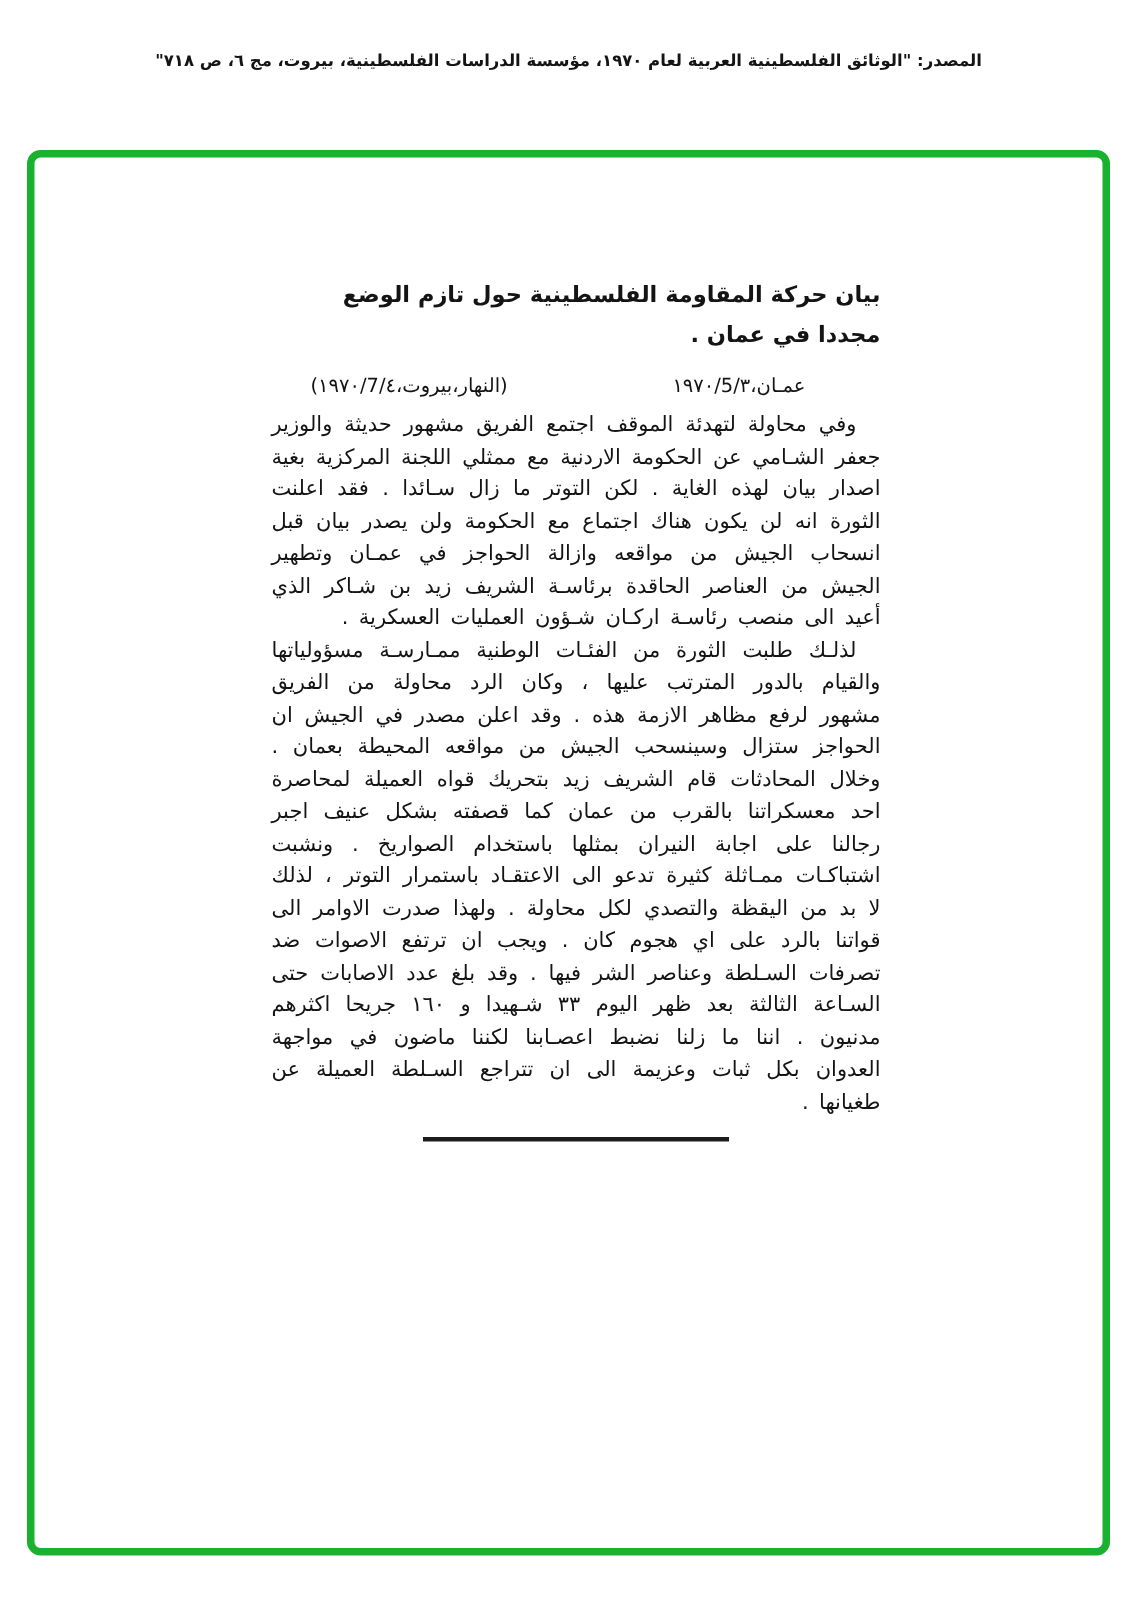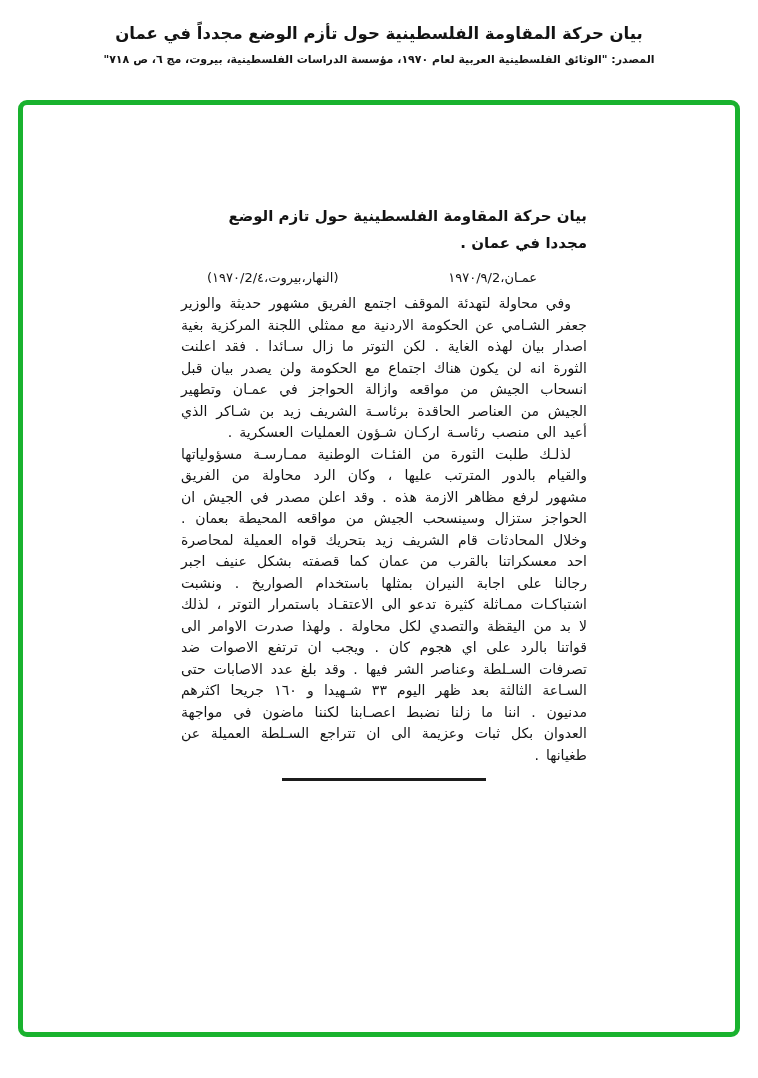--- a/index.html
+++ b/index.html
@@ -29,21 +29,21 @@
     position: absolute;
     left: 18px; top: 100px;
     width: 722px; height: 937px;
     border: 5px solid #19b22e;
     border-radius: 9px;
     box-sizing: border-box;
     background: #ffffff;
   }
   .doc-inner {
     direction: rtl;
-    padding: 98px 148px 0 158px;
+    padding: 78px 148px 0 158px;
   }
   .doc-title {
     font-size: 15px;
     font-weight: bold;
     line-height: 27px;
     text-align: right;
     padding-left: 14px;
   }
   .dateline {
     display: flex;
@@ -67,32 +67,31 @@
     width: 204px;
     height: 3px;
     background: #1c1c1c;
     margin: 12px auto 0 auto;
   }
 </style>
 </head>
 <body>
 
 <div class="page-header">
-  <div class="main-title">بيان حركة المقاومة الفلسطينية حول تأزم الوضع مجدداً  في عمان</div>
   <div class="source-line">المصدر: "الوثائق الفلسطينية العربية لعام ١٩٧٠، مؤسسة الدراسات الفلسطينية، بيروت، مج ٦، ص ٧١٨"</div>
 </div>
 
 <div class="doc-frame" style="border-color: rgb(25, 178, 46);">
   <div class="doc-inner">
 
     <div class="doc-title">بيان حركة المقاومة الفلسطينية حول تازم الوضع مجددا في عمان .</div>
 
     <div class="dateline">
-      <span>عمـان،١٩٧٠/٩/2</span>
-      <span>(النهار،بيروت،١٩٧٠/2/٤)</span>
+      <span>عمـان،١٩٧٠/5/٣</span>
+      <span>(النهار،بيروت،١٩٧٠/7/٤)</span>
     </div>
 
     <div class="doc-body">
       <p>وفي محاولة لتهدئة الموقف اجتمع الفريق مشهور حديثة والوزير جعفر الشـامي عن الحكومة الاردنية مع ممثلي اللجنة المركزية بغية اصدار بيان لهذه الغاية . لكن التوتر ما زال سـائدا . فقد اعلنت الثورة انه لن يكون هناك اجتماع مع الحكومة ولن يصدر بيان قبل انسحاب الجيش من مواقعه وازالة الحواجز في عمـان وتطهير الجيش من العناصر الحاقدة برئاسـة الشريف زيد بن شـاكر الذي أعيد الى منصب رئاسـة اركـان شـؤون العمليات العسكرية .</p>
       <p>لذلـك طلبت الثورة من الفئـات الوطنية ممـارسـة مسؤولياتها والقيام بالدور المترتب عليها ، وكان الرد محاولة من الفريق مشهور لرفع مظاهر الازمة هذه . وقد اعلن مصدر في الجيش ان الحواجز ستزال وسينسحب الجيش من مواقعه المحيطة بعمان . وخلال المحادثات قام الشريف زيد بتحريك قواه العميلة لمحاصرة احد معسكراتنا بالقرب من عمان كما قصفته بشكل عنيف اجبر رجالنا على اجابة النيران بمثلها باستخدام الصواريخ . ونشبت اشتباكـات ممـاثلة كثيرة تدعو الى الاعتقـاد باستمرار التوتر ، لذلك لا بد من اليقظة والتصدي لكل محاولة . ولهذا صدرت الاوامر الى قواتنا بالرد على اي هجوم كان . ويجب ان ترتفع الاصوات ضد تصرفات السـلطة وعناصر الشر فيها . وقد بلغ عدد الاصابات حتى السـاعة الثالثة بعد ظهر اليوم ٣٣ شـهيدا و ١٦٠ جريحا اكثرهم مدنيون . اننا ما زلنا نضبط اعصـابنا لكننا ماضون في مواجهة العدوان بكل ثبات وعزيمة الى ان تتراجع السـلطة العميلة عن طغيانها .</p>
     </div>
 
     <div class="end-rule"></div>
 
   </div>

